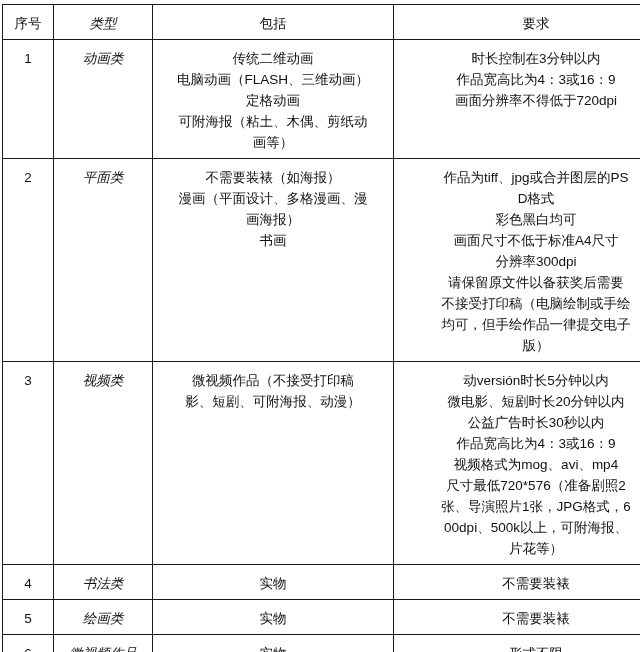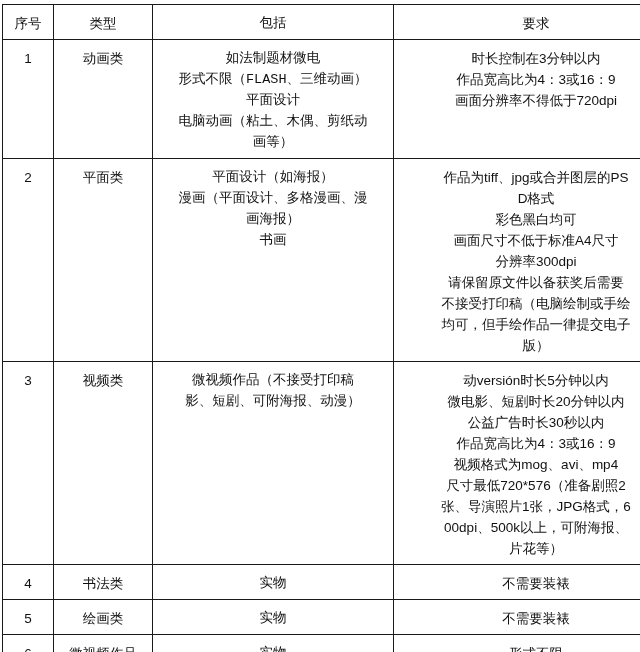--- a/index.html
+++ b/index.html
@@ -24,22 +24,22 @@
     border: 1px solid #1a1a1a;
     vertical-align: top;
     padding: 8px 6px 5px 6px;
     font-size: 13.5px;
     line-height: 21px;
     font-weight: normal;
     text-align: center;
     word-break: break-all;
   }
   .col-no    { width: 38px; }
-  .col-type  { width: 86px; }
-  .col-incl  { width: 228px; font-family: Liberation Mono, monospace; }
+  .col-type  { width: 86px; font-style: italic; }
+  .col-incl  { width: 228px; }
   .col-req   { width: 272px; }
   .cell-line { display: block; }
   .header-row td {
     font-size: 13.5px;
   }
 </style>
 </head>
 <body>
 
 <table class="doc-table">
@@ -49,39 +49,39 @@
       <td class="col-type">类型</td>
       <td class="col-incl">包括</td>
       <td class="col-req">要求</td>
     </tr>
   <tr>
         <td class="col-no">1</td>
         <td class="col-type">
           <span class="cell-line">动画类</span>
         </td>
         <td class="col-incl">
-          <span class="cell-line">如法制题材微电</span>
-          <span class="cell-line">形式不限（FLASH、三维动画）</span>
-          <span class="cell-line">平面设计</span>
-          <span class="cell-line">电脑动画（粘土、木偶、剪纸动</span>
+          <span class="cell-line">传统二维动画</span>
+          <span class="cell-line">电脑动画（FLASH、三维动画）</span>
+          <span class="cell-line">定格动画</span>
+          <span class="cell-line">可附海报（粘土、木偶、剪纸动</span>
           <span class="cell-line">画等）</span>
         </td>
         <td class="col-req">
           <span class="cell-line">时长控制在3分钟以内</span>
           <span class="cell-line">作品宽高比为4：3或16：9</span>
           <span class="cell-line">画面分辨率不得低于720dpi</span>
         </td>
       </tr>
       <tr>
         <td class="col-no">2</td>
         <td class="col-type">
           <span class="cell-line">平面类</span>
         </td>
         <td class="col-incl">
-          <span class="cell-line">平面设计（如海报）</span>
+          <span class="cell-line">不需要装裱（如海报）</span>
           <span class="cell-line">漫画（平面设计、多格漫画、漫</span>
           <span class="cell-line">画海报）</span>
           <span class="cell-line">书画</span>
         </td>
         <td class="col-req">
           <span class="cell-line">作品为tiff、jpg或合并图层的PS</span>
           <span class="cell-line">D格式</span>
           <span class="cell-line">彩色黑白均可</span>
           <span class="cell-line">画面尺寸不低于标准A4尺寸</span>
           <span class="cell-line">分辨率300dpi</span>

